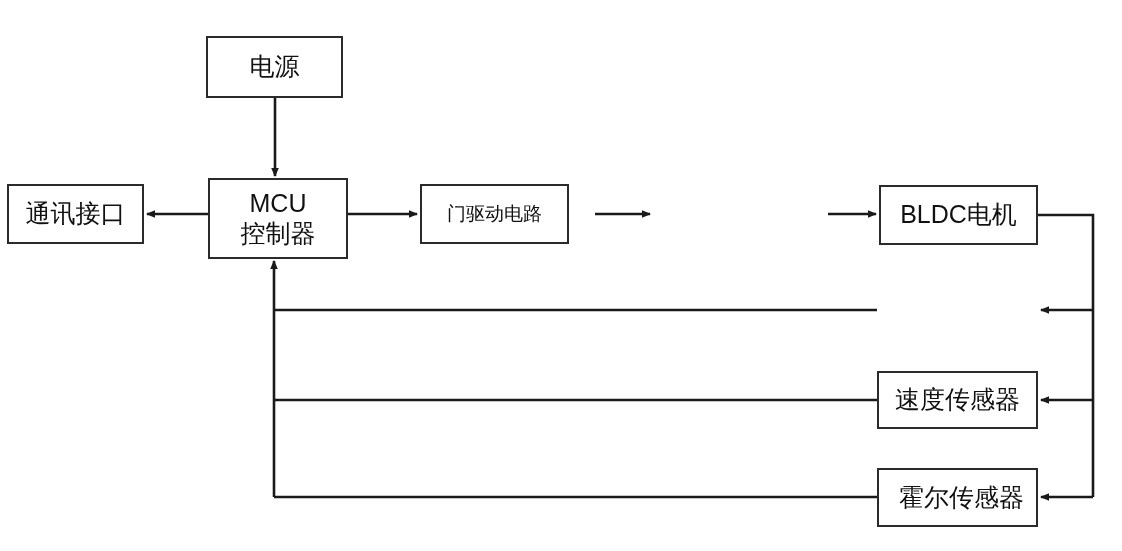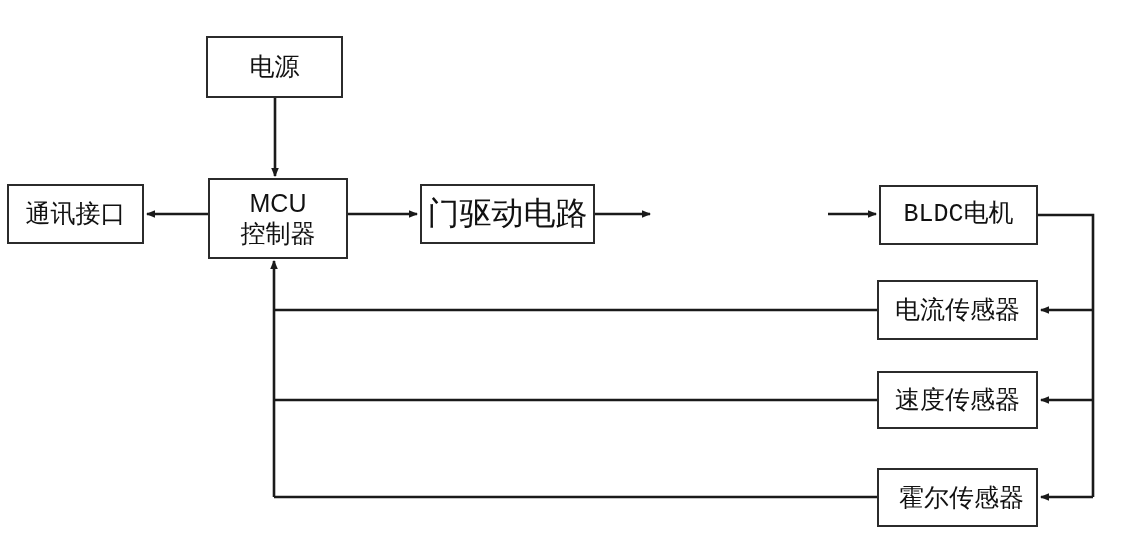--- a/index.html
+++ b/index.html
@@ -91,32 +91,29 @@
 
   <div class="node" style="left:7px; top:184px; width:137px; height:60px; font-size:25px;">
     <span class="node-label">通讯接口</span>
   </div>
 
   <div class="node" style="left:208px; top:178px; width:140px; height:81px; font-size:25px;">
     <span class="node-label">MCU
 控制器</span>
   </div>
 
-  <div class="node" style="left:420px; top:184px; width:175px; height:60px; font-size:32px;">
+  <div class="node" style="left:420px; top:184px; width:149px; height:60px; font-size:19px;">
     <span class="node-label">门驱动电路</span>
   </div>
 
 
-  <div class="node" style="left:879px; top:185px; width:159px; height:60px; font-size:25px;font-family:Liberation Mono, monospace;">
+  <div class="node" style="left:879px; top:185px; width:159px; height:60px; font-size:25px;">
     <span class="node-label">BLDC电机</span>
   </div>
 
-  <div class="node" style="left:877px; top:280px; width:161px; height:60px; font-size:25px;">
-    <span class="node-label">电流传感器</span>
-  </div>
 
   <div class="node" style="left:877px; top:371px; width:161px; height:58px; font-size:25px;text-align:right;">
     <span class="node-label">速度传感器</span>
   </div>
 
   <div class="node" style="left:877px; top:468px; width:161px; height:59px; font-size:25px;padding-left:8px;">
     <span class="node-label">霍尔传感器</span>
   </div>
 
 </div>

